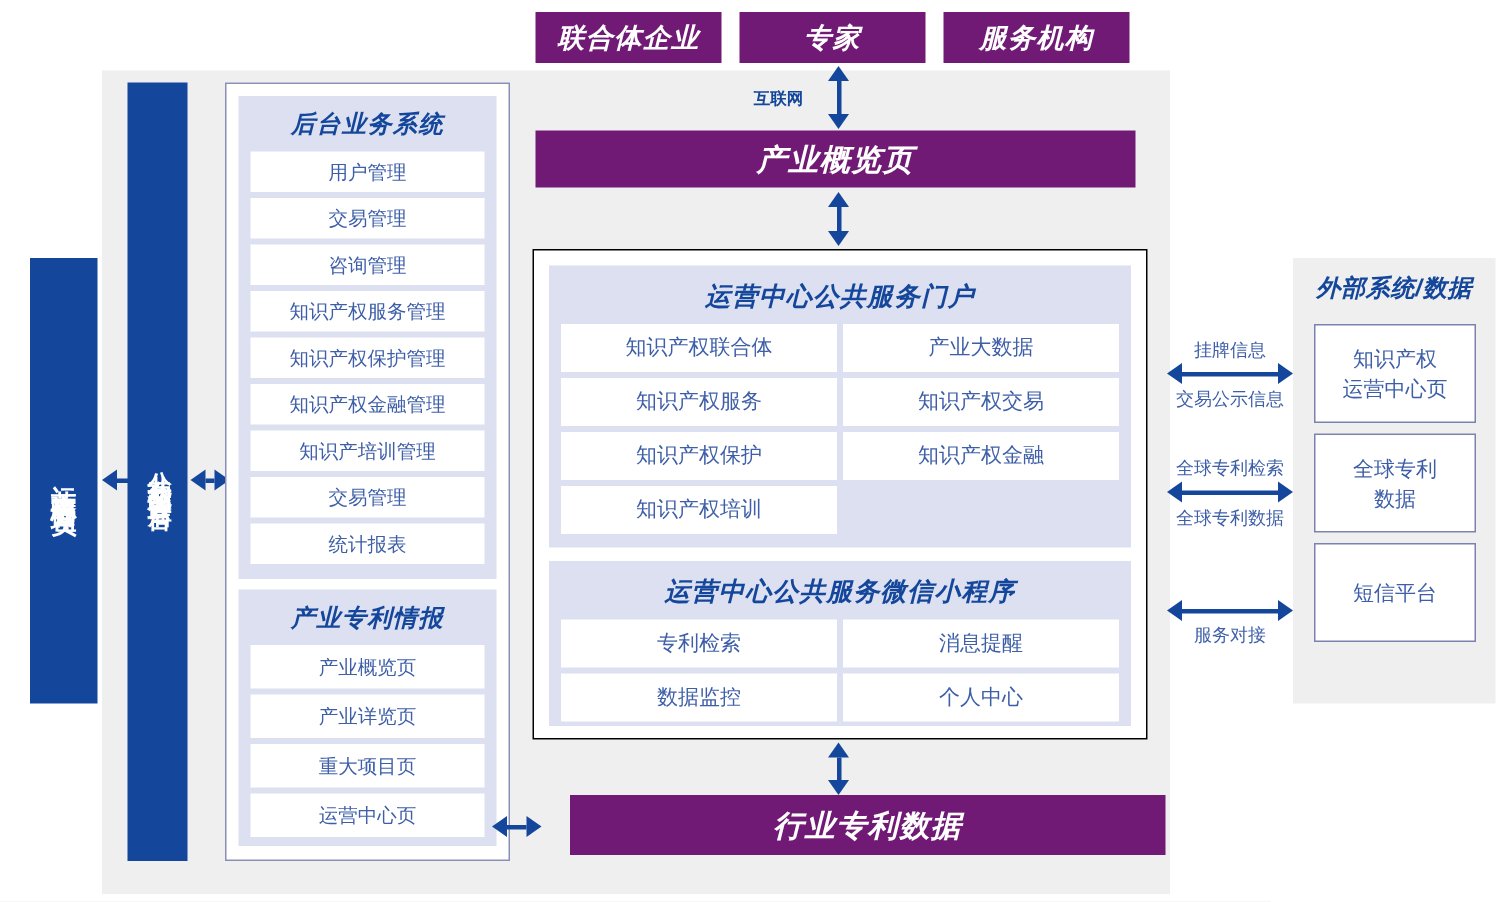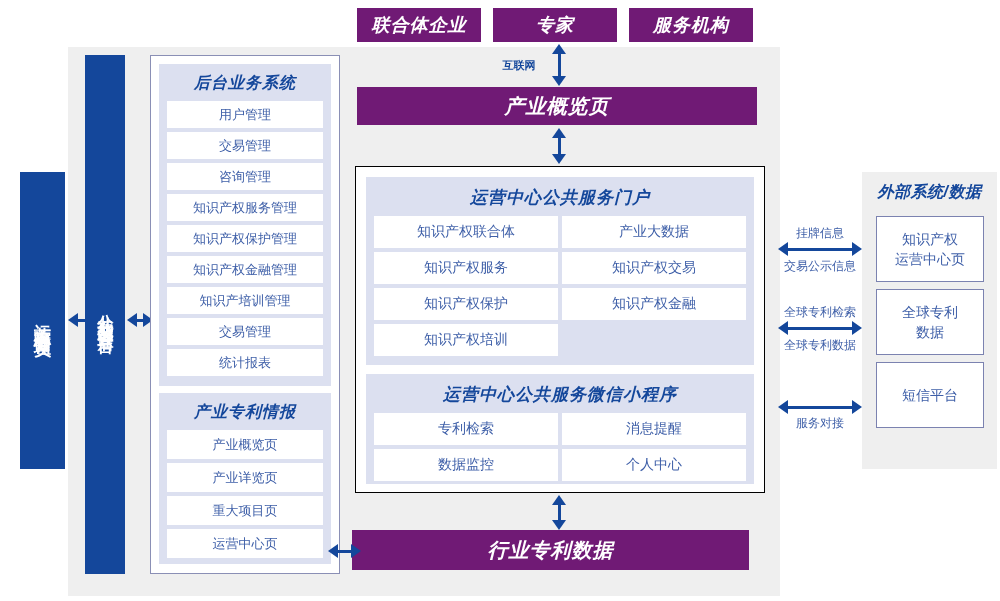--- a/index.html
+++ b/index.html
@@ -218,21 +218,21 @@
     </div>
 
   </div>
 
   <div class="arrow-v" style="left:552px;top:495px;height:35px;">
     <div class="tri-u"></div>
     <div class="shaftv"></div>
     <div class="tri-d"></div>
   </div>
 
-  <div class="abs blue" style="left:352px;top:530px;width:397px;height:40px;font-size:20px;">
+  <div class="abs blue" style="left:380px;top:530px;width:397px;height:40px;font-size:20px;">
     <span>行业专利数据</span>
   </div>
 
   <div class="arrow-h" style="left:328px;top:544px;width:33px;">
     <div class="tri-l"></div>
     <div class="shaft"></div>
     <div class="tri-r"></div>
   </div>
 
   <div id="extpanel">

